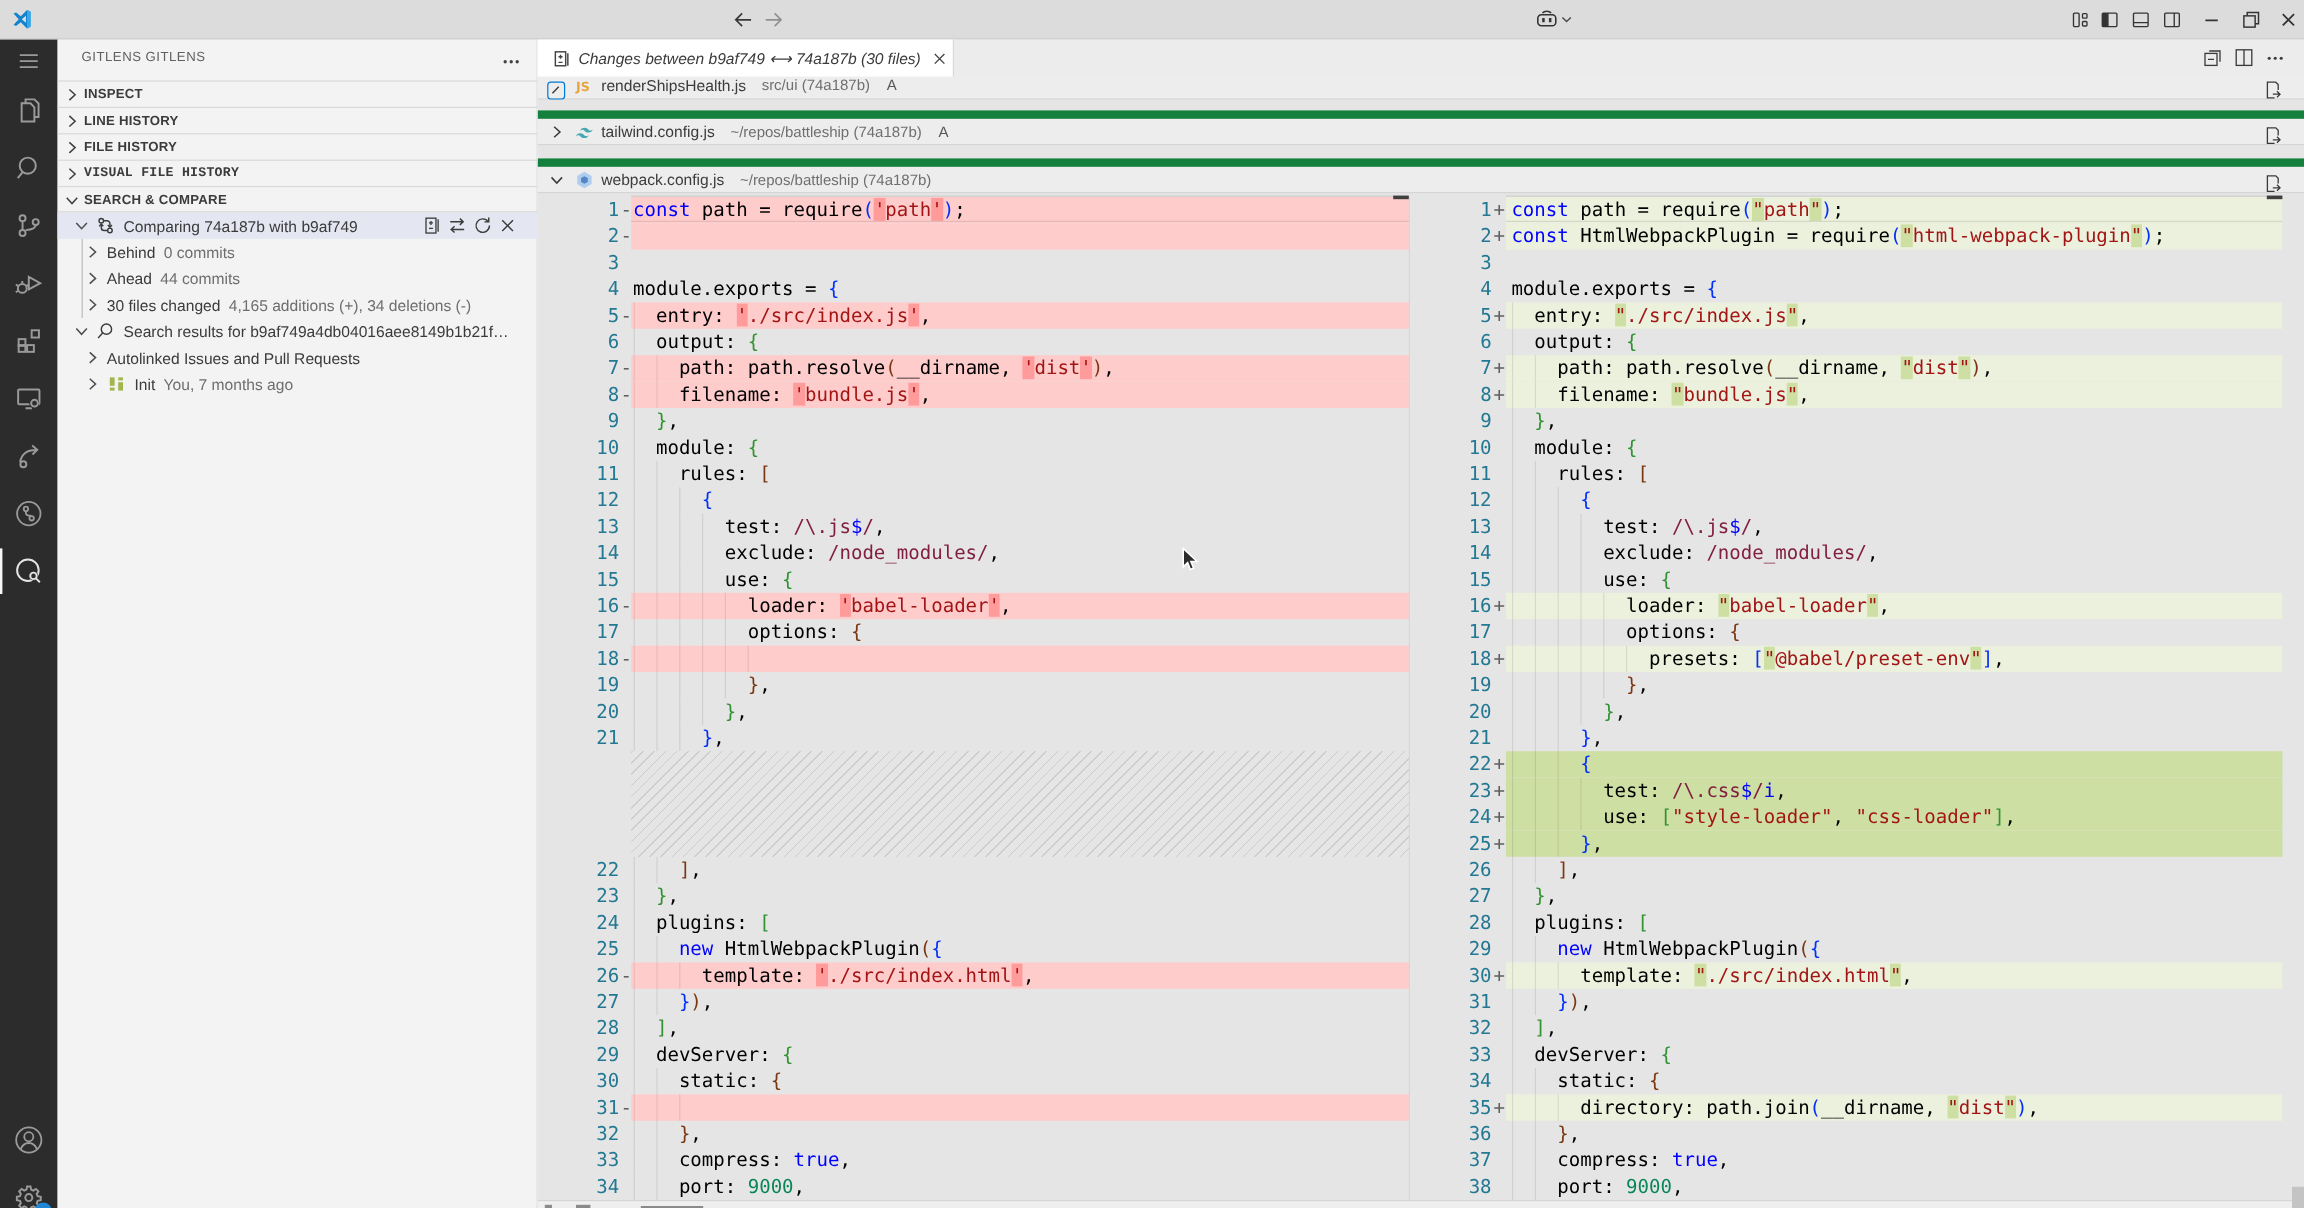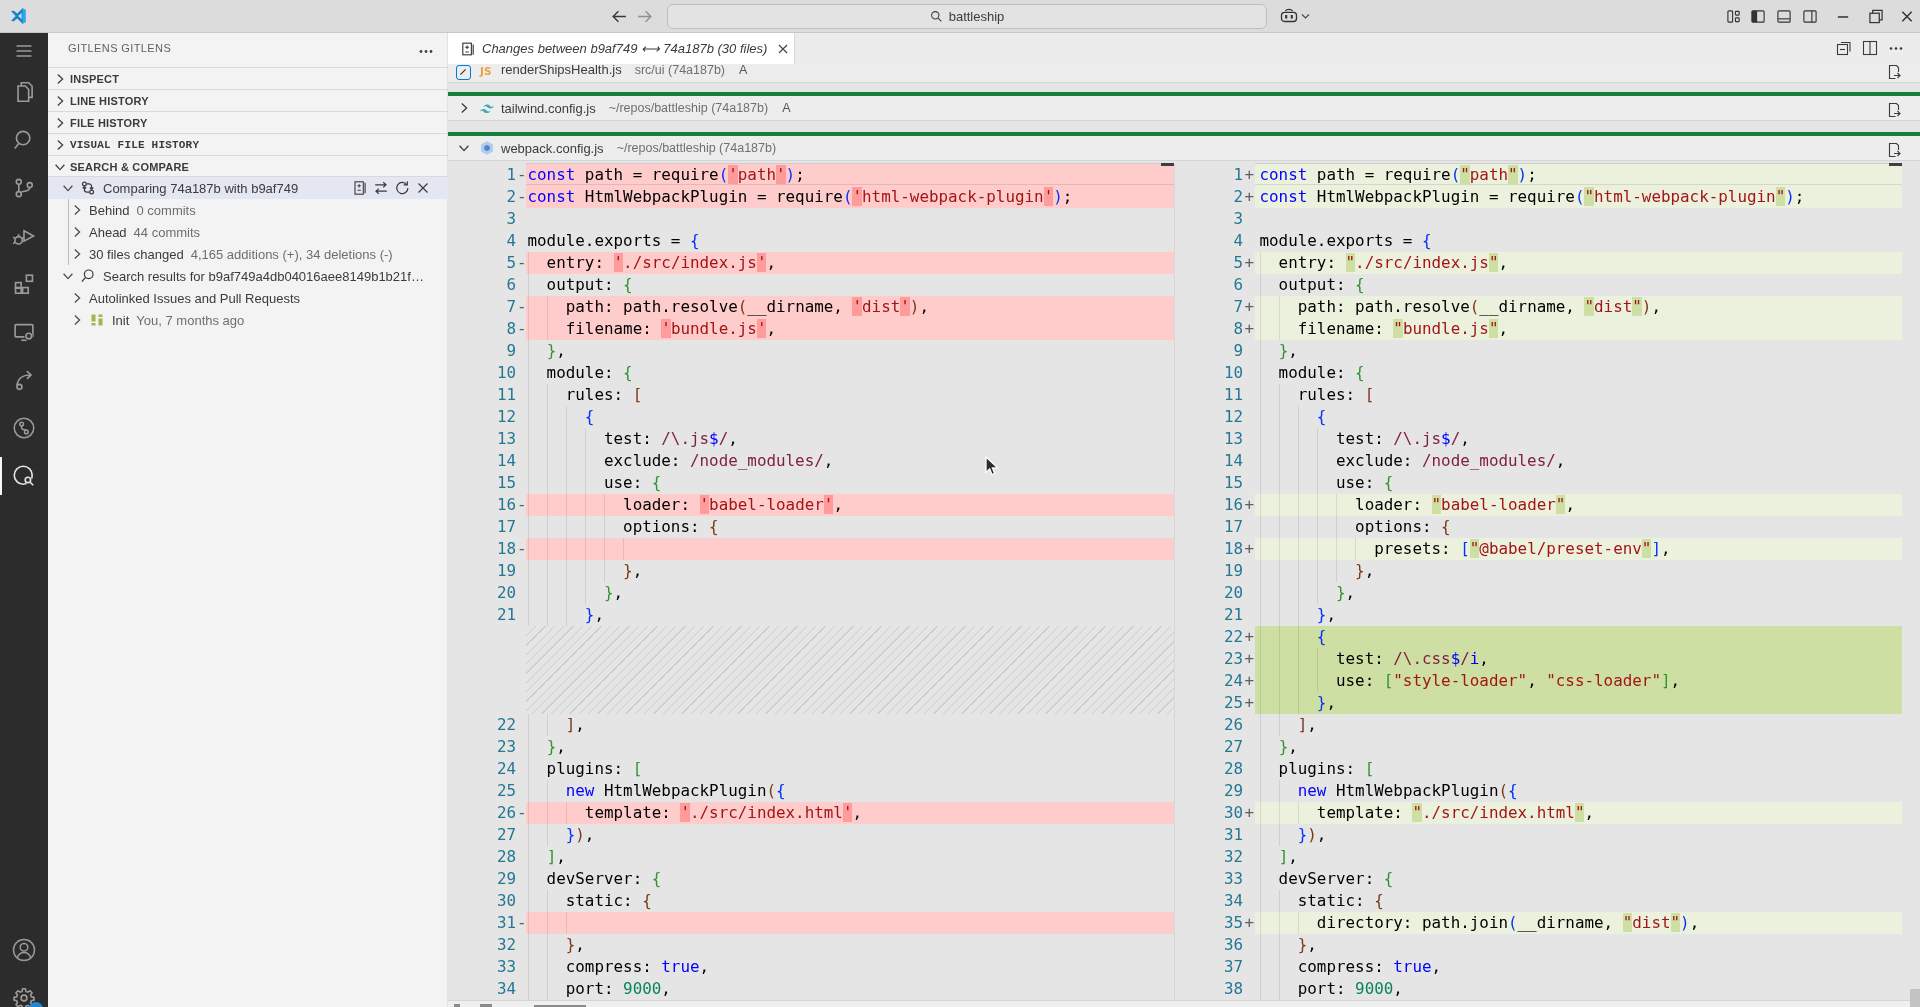--- a/index.html
+++ b/index.html
@@ -53,21 +53,21 @@
   #tabbar { position:absolute; left:0; top:0; width:1472px; height:31px; background:#ececec; }
   #tab-active { position:absolute; left:0; top:0; height:31px; width:347px; background:#ffffff; border-right:1px solid #d9d9d9; display:flex; align-items:center; }
   #tab-icon { margin-left:12px; width:16px; height:16px; color:#424242; flex:none; }
   #tab-label { margin-left:6px; font-size:13px; font-style:italic; color:#3b3b3b; white-space:nowrap; }
   #tab-close { margin-left:8px; width:16px; height:16px; color:#424242; }
   .ed-actions { position:absolute; top:7px; display:flex; gap:10px; color:#3b3b3b; }
   .ed-actions .ea { width:16px; height:16px; }
 
   
   #diffscroller { position:absolute; left:0; top:31px; width:1472px; height:943px; overflow:hidden; }
-  .fheader { position:absolute; left:0; width:1472px; height:29px; background:#ededed; border-top:4px solid #15803d; border-bottom:1px solid #d5d5d5; display:flex; align-items:center; font-size:13px; }
+  .fheader { position:absolute; left:0; width:1472px; height:29px; background:#ededed; border-top:7px solid #15803d; border-bottom:1px solid #d5d5d5; display:flex; align-items:center; font-size:13px; }
   .fheader .chev { margin-left:8px; width:16px; height:16px; color:#3b3b3b; flex:none; }
   .fheader .ficon { margin-left:7px; width:16px; height:16px; flex:none; }
   .fheader .fname { margin-left:6px; color:#3c3c3c; }
   .fheader .fpath { margin-left:13px; color:#6f6f6f; font-size:12.5px; }
   .fheader .fstatus { margin-left:14px; color:#565656; font-size:12.5px; }
   .fheader .gotofile { position:absolute; right:18px; top:6px; width:16px; height:16px; color:#3b3b3b; }
   .focusbox { position:absolute; left:8px; top:7px; width:15px; height:15px; border:1.5px solid #0078d4; border-radius:3px; }
 
   
   :root {
@@ -110,27 +110,20 @@
       <path fill="#1283cc" d="M45.8 34 20.9 14.9 8 20.5 35 50 8 79.5l12.9 5.6L45.8 66 78.2 98l18.3-8.8V10.8L78.2 2z"></path>
       <path fill="#31a9ee" d="M78.2 2v96l18.3-8.8V10.8z"></path>
       <path fill="#dcdcdc" d="M72.5 31.5 50.5 50l22 18.5z"></path>
     </svg>
     <svg id="nav-back" class="tb-icon" viewBox="0 0 16 16" fill="none" stroke="currentColor" stroke-width="1.3">
       <path d="M14 8H2.5M7 3 2 8l5 5"></path>
     </svg>
     <svg id="nav-fwd" class="tb-icon" viewBox="0 0 16 16" fill="none" stroke="currentColor" stroke-width="1.3">
       <path d="M2 8h11.5M9 3l5 5-5 5"></path>
     </svg>
-    <div id="cmd-center">
-      <svg width="13" height="13" viewBox="0 0 16 16" fill="none" stroke="#3c3c3c" stroke-width="1.3">
-          <circle cx="6.5" cy="6.5" r="4.5"></circle>
-          <path d="m10 10 4 4"></path>
-        </svg>
-      <span>battleship</span>
-    </div>
     <svg id="copilot" class="tb-icon" viewBox="0 0 18 17" fill="none" stroke="#333" stroke-width="1.3">
       <path d="M2.8 8.7c-.9-.4-1.3-1-1.3-2 0-.9.4-1.6 1.3-1.9.3-2 1.5-3 3.3-2.6.8-1 2-1.5 2.9-1.5s2.1.5 2.9 1.5c1.8-.4 3-0.6 3.3 2.6.9.3 1.3 1 1.3 1.9 0 1-.4 1.6-1.3 2z" stroke-width="0" fill="none"></path>
       <path d="M5.4 2.9C6.2 1.9 7.3 1.4 9 1.4s2.8.5 3.6 1.5"></path>
       <rect x="1.5" y="4.3" width="15" height="9.2" rx="3"></rect>
       <path d="M6.2 6.9v3.6M11.8 6.9v3.6" stroke-width="2.1"></path>
     </svg>
     <svg id="copilot-chev" class="tb-icon" viewBox="0 0 9 7" fill="none" stroke="currentColor" stroke-width="1.2">
         <path d="m1 1.5 3.5 3.5L8 1.5"></path>
       </svg>
     <svg id="btn-layout-custom" class="winbtn" viewBox="0 0 16 16" fill="none" stroke="currentColor" stroke-width="1.2">
@@ -461,21 +454,20 @@
         </div>
       <div id="diffbody" style="top: 100px; left: 0px; height: 910px;">
           <div class="lbg" style="left:78px; top:0px; width:648px; background:var(--removed-line)"></div>
           <div class="lnum" style="left:28px; top:0px; width:40px">1</div>
           <div class="lsign" style="left:69px; top:0px">-</div>
           <div class="cline" style="left:79.5px; top:0px"><span class="tok-k">const</span><span class="tok-d"> path = require</span><span class="tok-b1">(</span><span class="tok-s whl">'</span><span class="tok-s">path</span><span class="tok-s whl">'</span><span class="tok-b1">)</span><span class="tok-d">;</span></div>
           <div class="curline" style="left:78px; top:-1px; width:648px"></div>
           <div class="lbg" style="left:78px; top:22px; width:648px; background:var(--removed-line)"></div>
           <div class="lnum" style="left:28px; top:22px; width:40px">2</div>
           <div class="lsign" style="left:69px; top:22px">-</div>
-          <div class="cline" style="left:79.5px; top:22px"><span class="tok-k">const</span><span class="tok-d"> HtmlWebpackPlugin = require</span><span class="tok-b1">(</span><span class="tok-s whl">'</span><span class="tok-s">html-webpack-plugin</span><span class="tok-s whl">'</span><span class="tok-b1">)</span><span class="tok-d">;</span></div>
           <div class="lnum" style="left:28px; top:44px; width:40px">3</div>
           <div class="cline" style="left:79.5px; top:44px"></div>
           <div class="lnum" style="left:28px; top:66px; width:40px">4</div>
           <div class="cline" style="left:79.5px; top:66px"><span class="tok-d">module.exports = </span><span class="tok-b1">{</span></div>
           <div class="lbg" style="left:78px; top:88px; width:648px; background:var(--removed-line)"></div>
           <div class="lnum" style="left:28px; top:88px; width:40px">5</div>
           <div class="lsign" style="left:69px; top:88px">-</div>
           <div class="guide" style="left:79.5px; top:88px"></div>
           <div class="cline" style="left:79.5px; top:88px"><span class="tok-d">  entry: </span><span class="tok-s whl">'</span><span class="tok-s">./src/index.js</span><span class="tok-s whl">'</span><span class="tok-d">,</span></div>
           <div class="lnum" style="left:28px; top:110px; width:40px">6</div>

